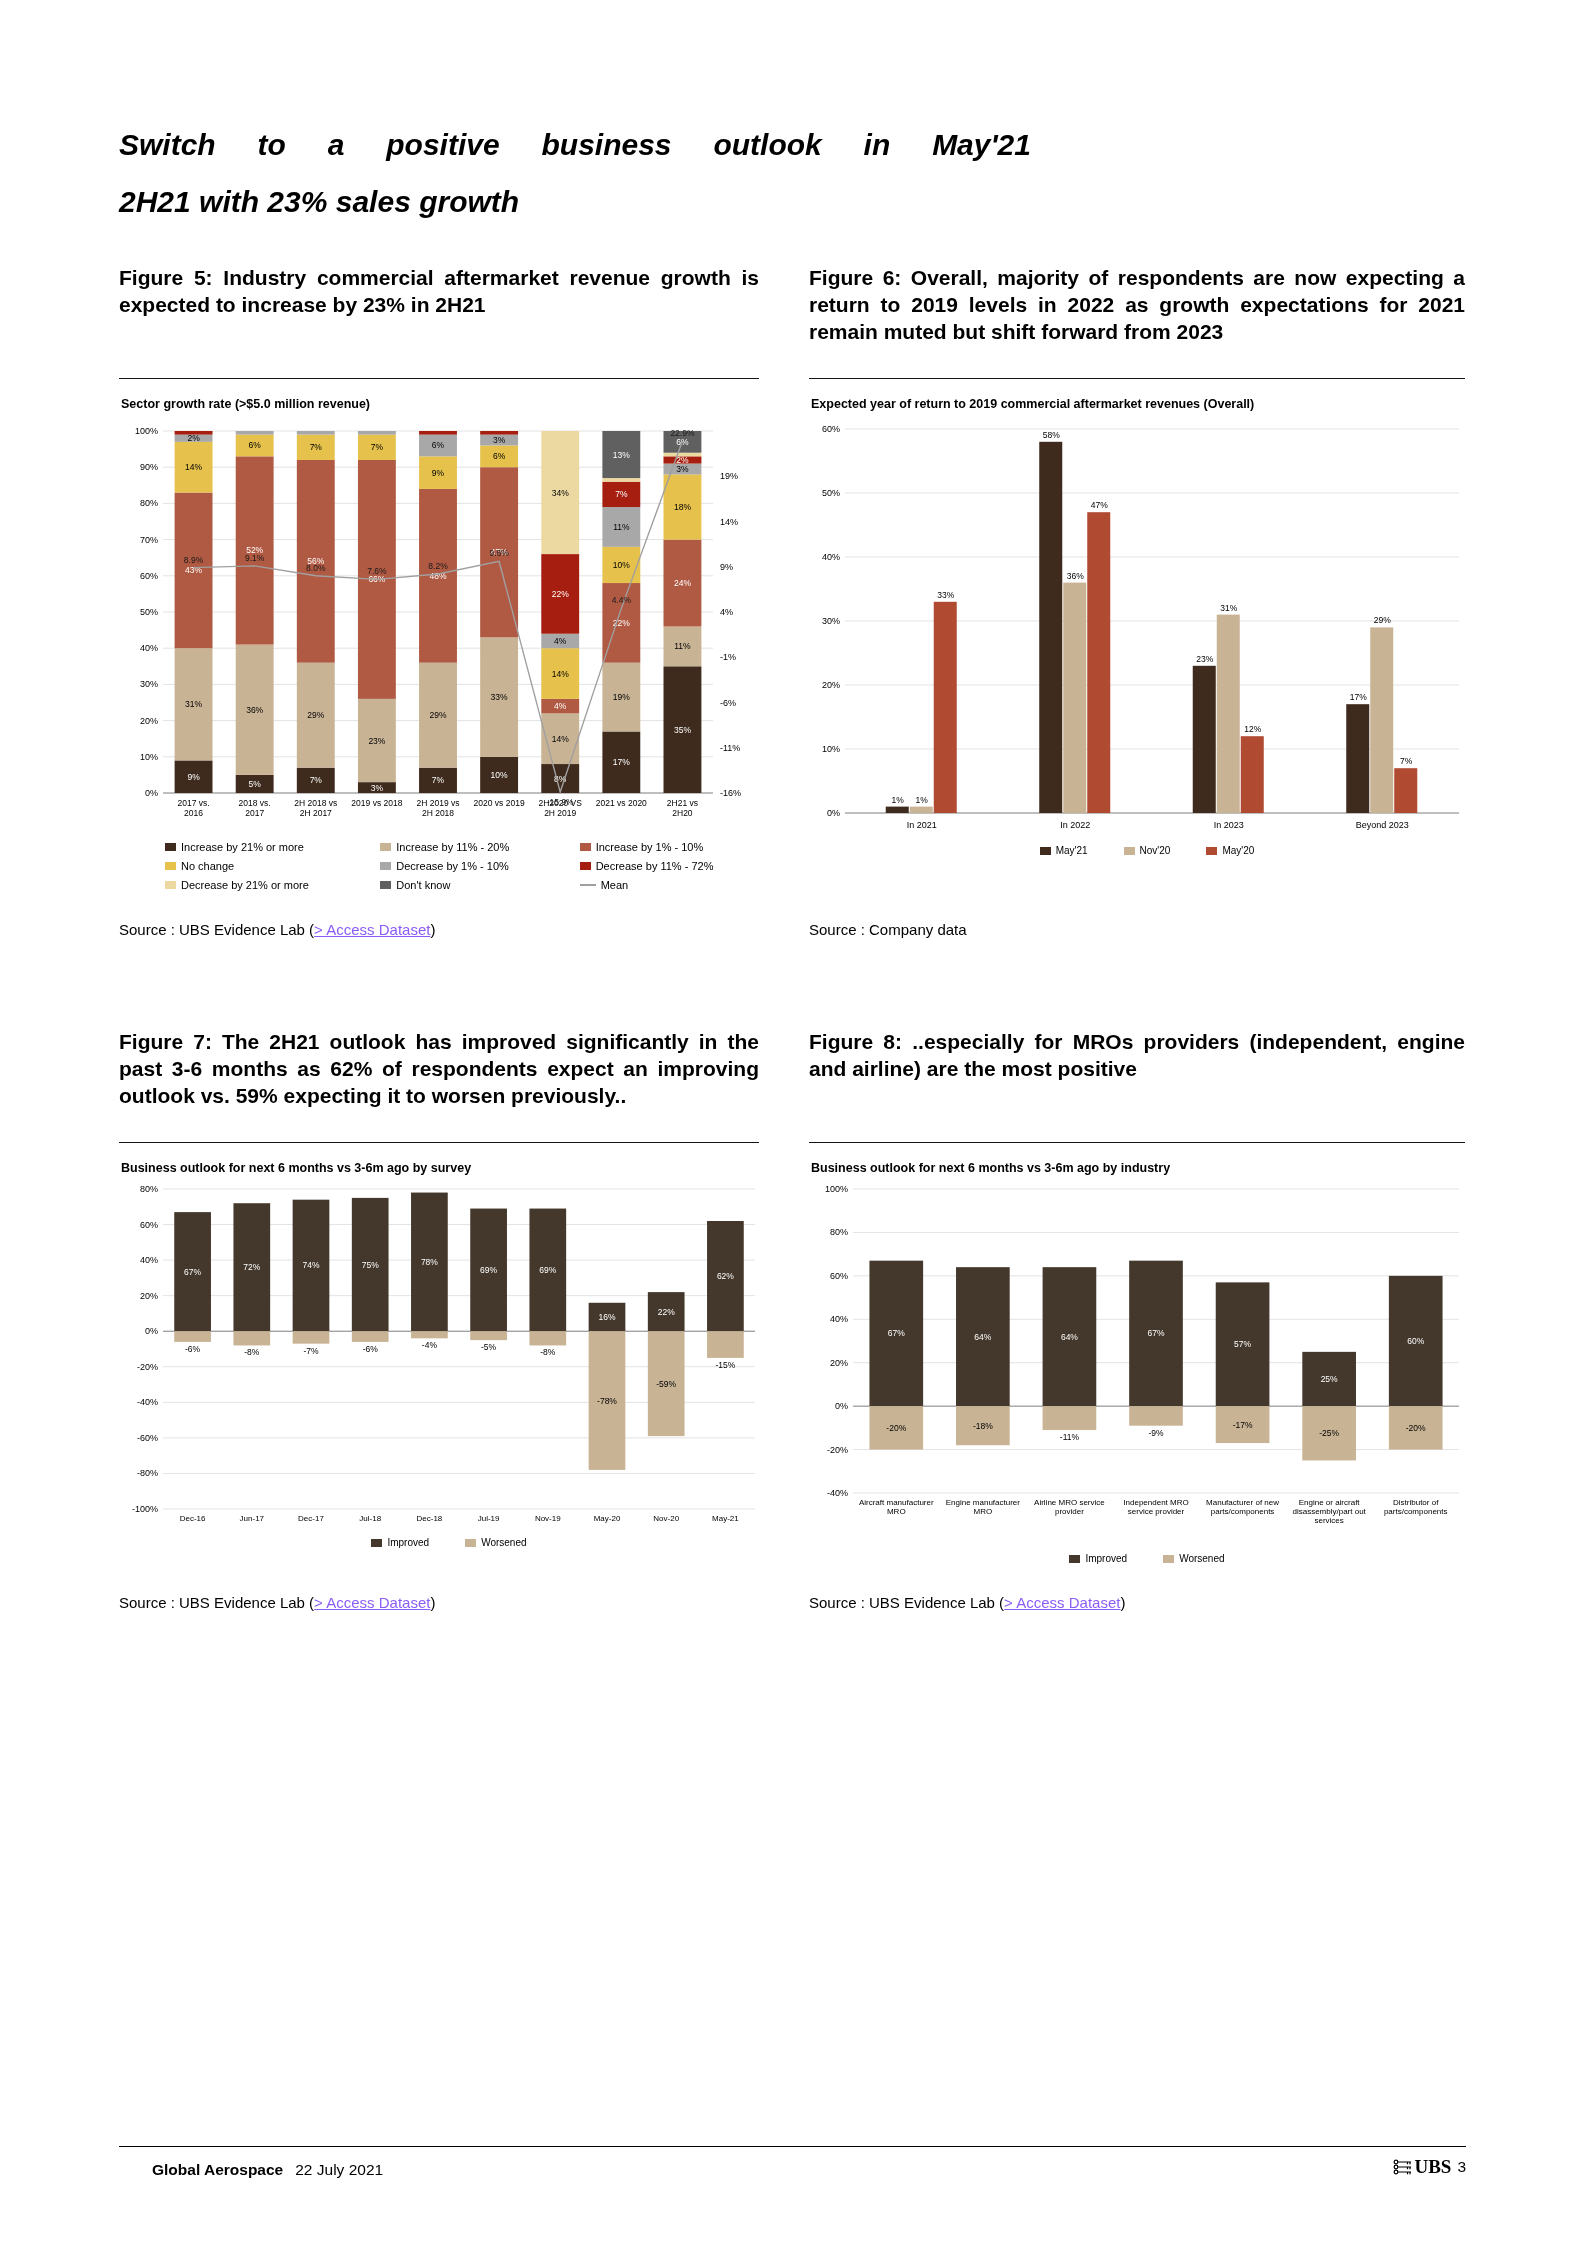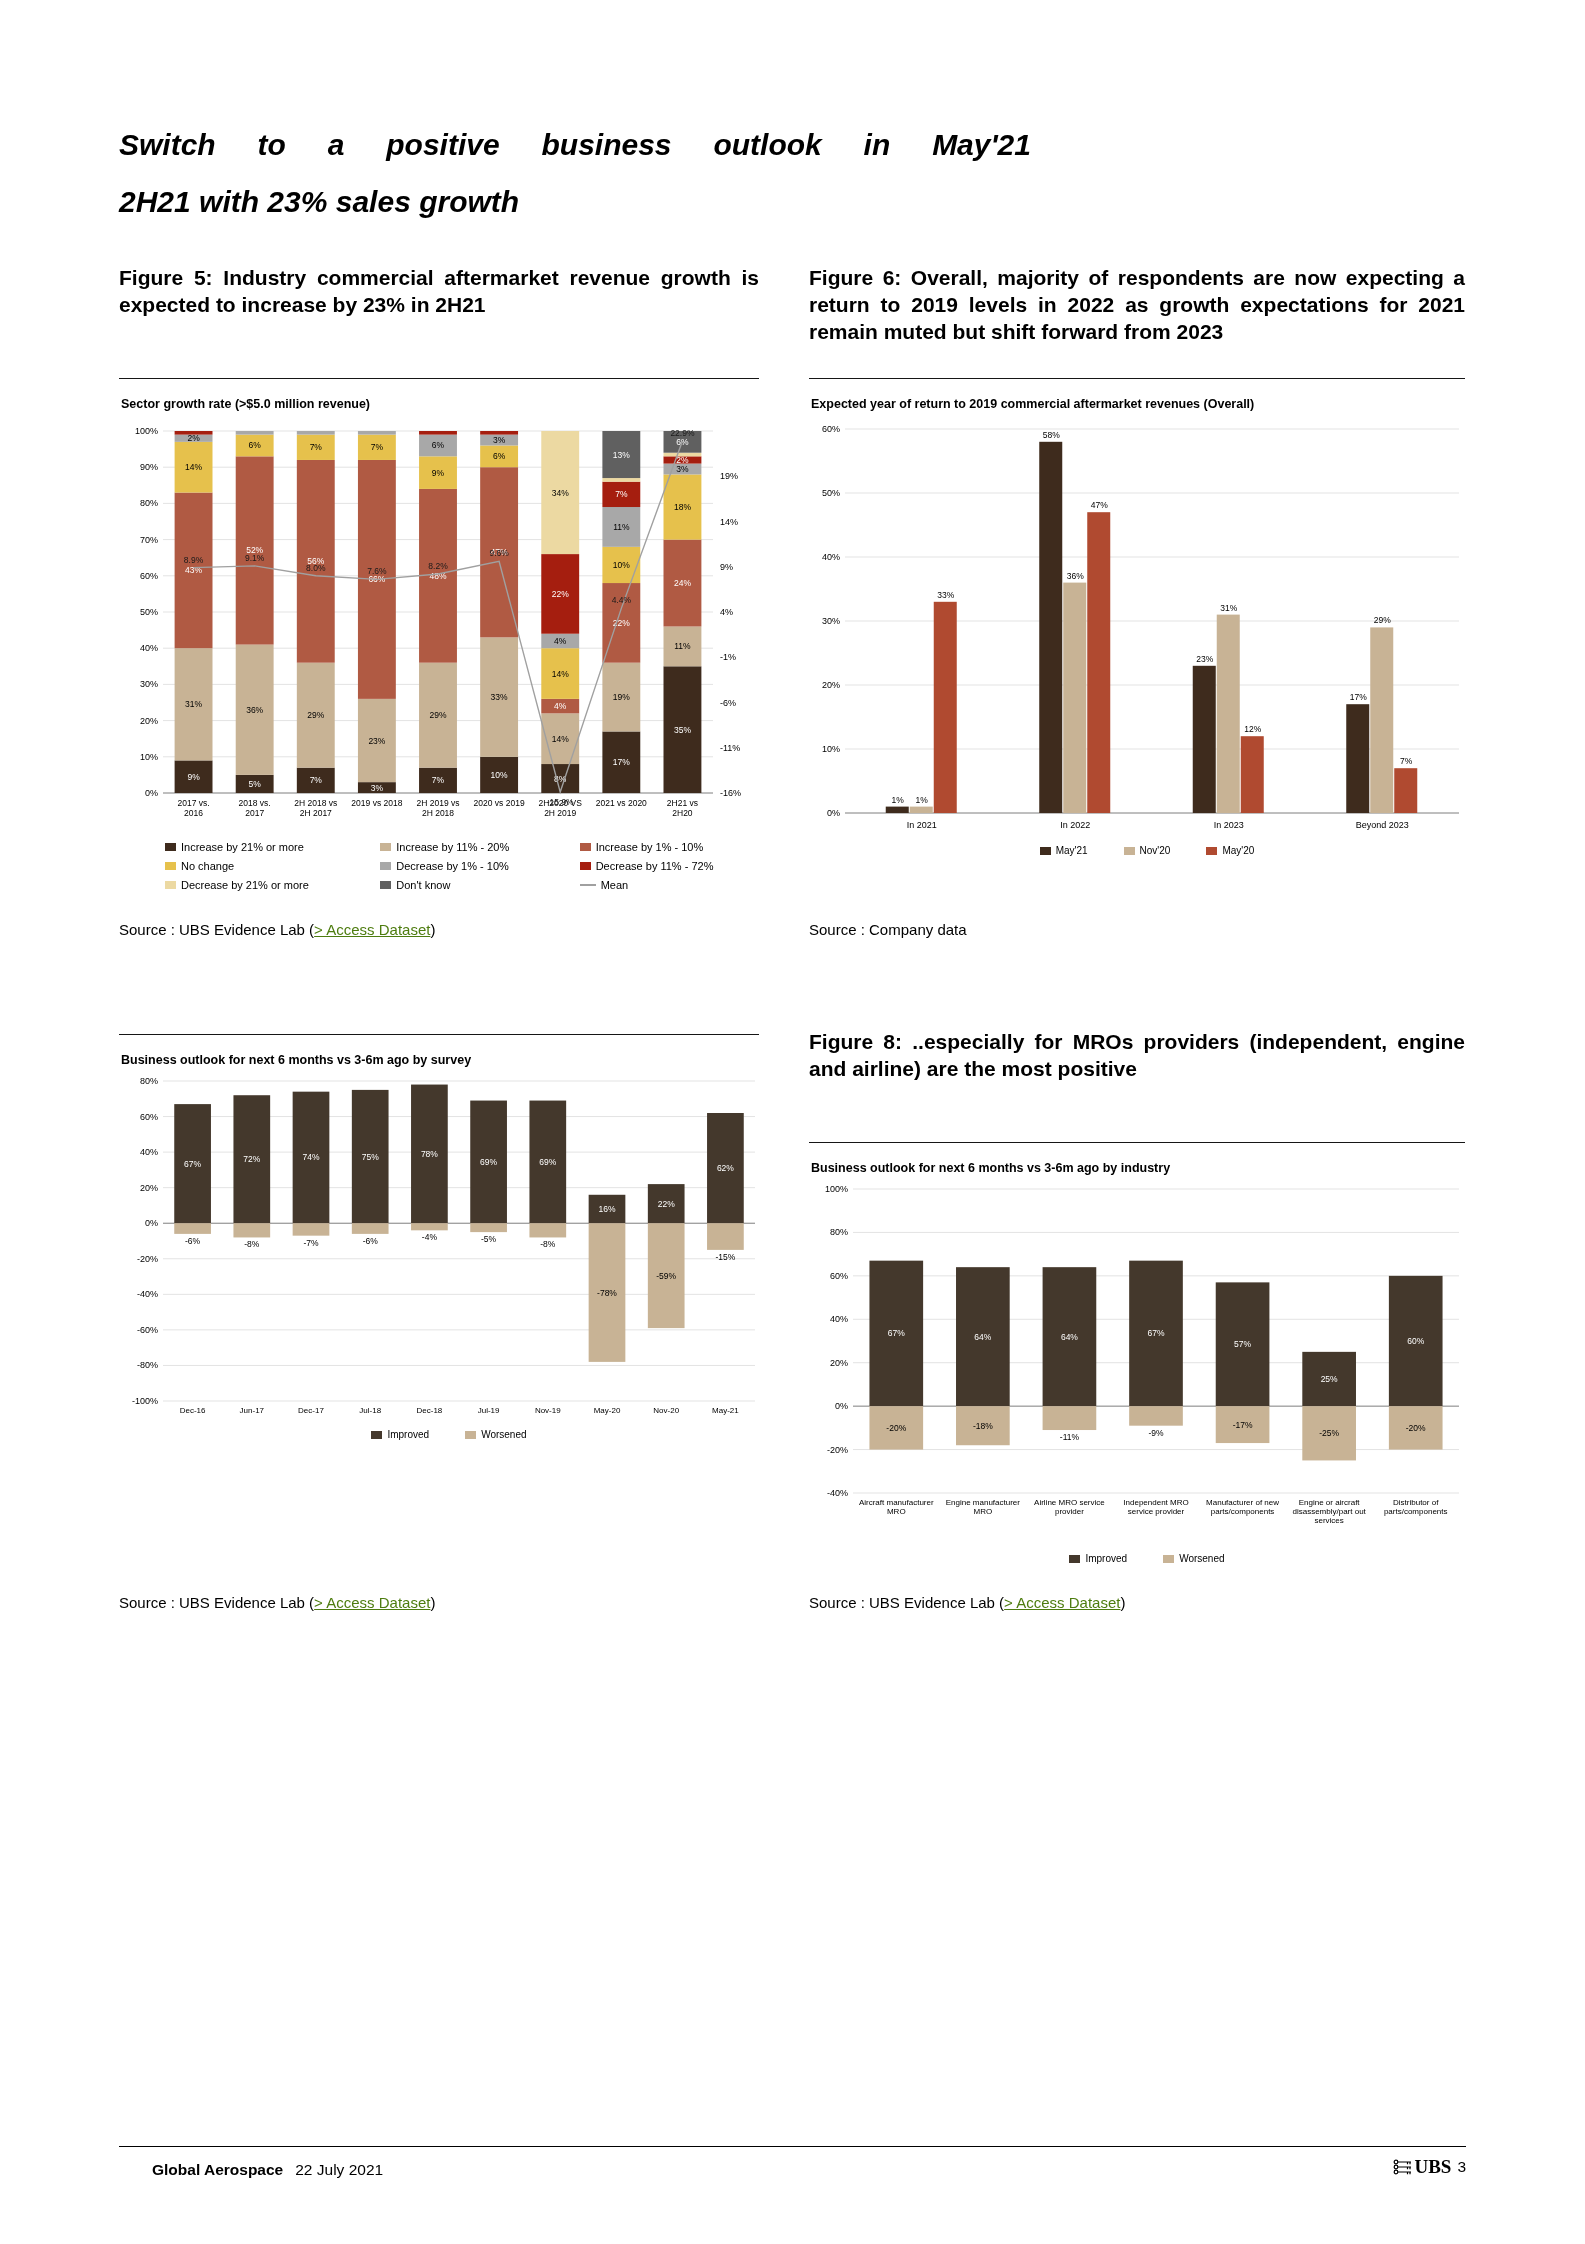--- a/index.html
+++ b/index.html
@@ -20,21 +20,21 @@
   svg text{font-family:"Liberation Sans",sans-serif;}
 
   .lg{font-size:11px;}
   .grid3{display:grid;grid-template-columns:1.08fr 1fr 1fr;row-gap:7px;margin:8px 0 0 26px;}
   .lg-center{display:flex;justify-content:center;gap:16px;font-size:10px;margin-top:2px;}
   .lg-item{display:inline-flex;align-items:center;gap:5px;padding-left:20px;}
   .lg-swatch{width:11px;height:8px;display:inline-block;flex:none;}
   .lg-line{width:16px;height:2px;display:inline-block;flex:none;}
 
   .source{margin-top:auto;padding-top:30px;font-size:15px;}
-  .dslink{color:#4d7c0f;text-decoration:underline;cursor:pointer;}
+  .dslink{color:#8b5cf6;text-decoration:underline;cursor:pointer;}
   a:empty{display:none;}
 
   .footer{position:absolute;left:119px;right:119px;top:2146px;}
   .footer-rule{border-top:1px solid #000;margin-bottom:9px;}
   .footer-row{display:flex;justify-content:space-between;align-items:baseline;font-size:15.5px;margin-left:33px;}
   .doc-title{font-weight:700;margin-right:12px;}
   .footer-right{display:flex;align-items:center;}
   .brand{font-family:"Liberation Serif",serif;font-weight:700;font-size:19px;}
   .pageno{font-size:15.5px;margin-left:6px;}
 </style>
@@ -323,20 +323,21 @@
             <span class="lg-swatch" style="background: rgb(176, 74, 48);"></span>
             <span>May'20</span>
           </span>
         </div>
       <div class="source">
         <span>Source : Company data</span><span></span>
       </div>
     </section>
 
     <section class="fig">
+      <h3 class="caption">Figure 7: The 2H21 outlook has improved significantly in the past 3-6 months as 62% of respondents expect an improving outlook vs. 59% expecting it to worsen previously..</h3>
       <div class="rule"></div>
       <div class="chart-title">Business outlook for next 6 months vs 3-6m ago by survey</div>
       <div class="chart" id="chart-2">
           <svg width="642" height="356">
             <line x1="44" x2="636" y1="330" y2="330" stroke="#e3e3e3" stroke-width="1"></line>
             <text x="39" y="333" font-size="9" text-anchor="end" fill="#000">-100%</text>
             <line x1="44" x2="636" y1="294.44444444444446" y2="294.44444444444446" stroke="#e3e3e3" stroke-width="1"></line>
             <text x="39" y="297.44444444444446" font-size="9" text-anchor="end" fill="#000">-80%</text>
             <line x1="44" x2="636" y1="258.8888888888889" y2="258.8888888888889" stroke="#e3e3e3" stroke-width="1"></line>
             <text x="39" y="261.8888888888889" font-size="9" text-anchor="end" fill="#000">-60%</text>

